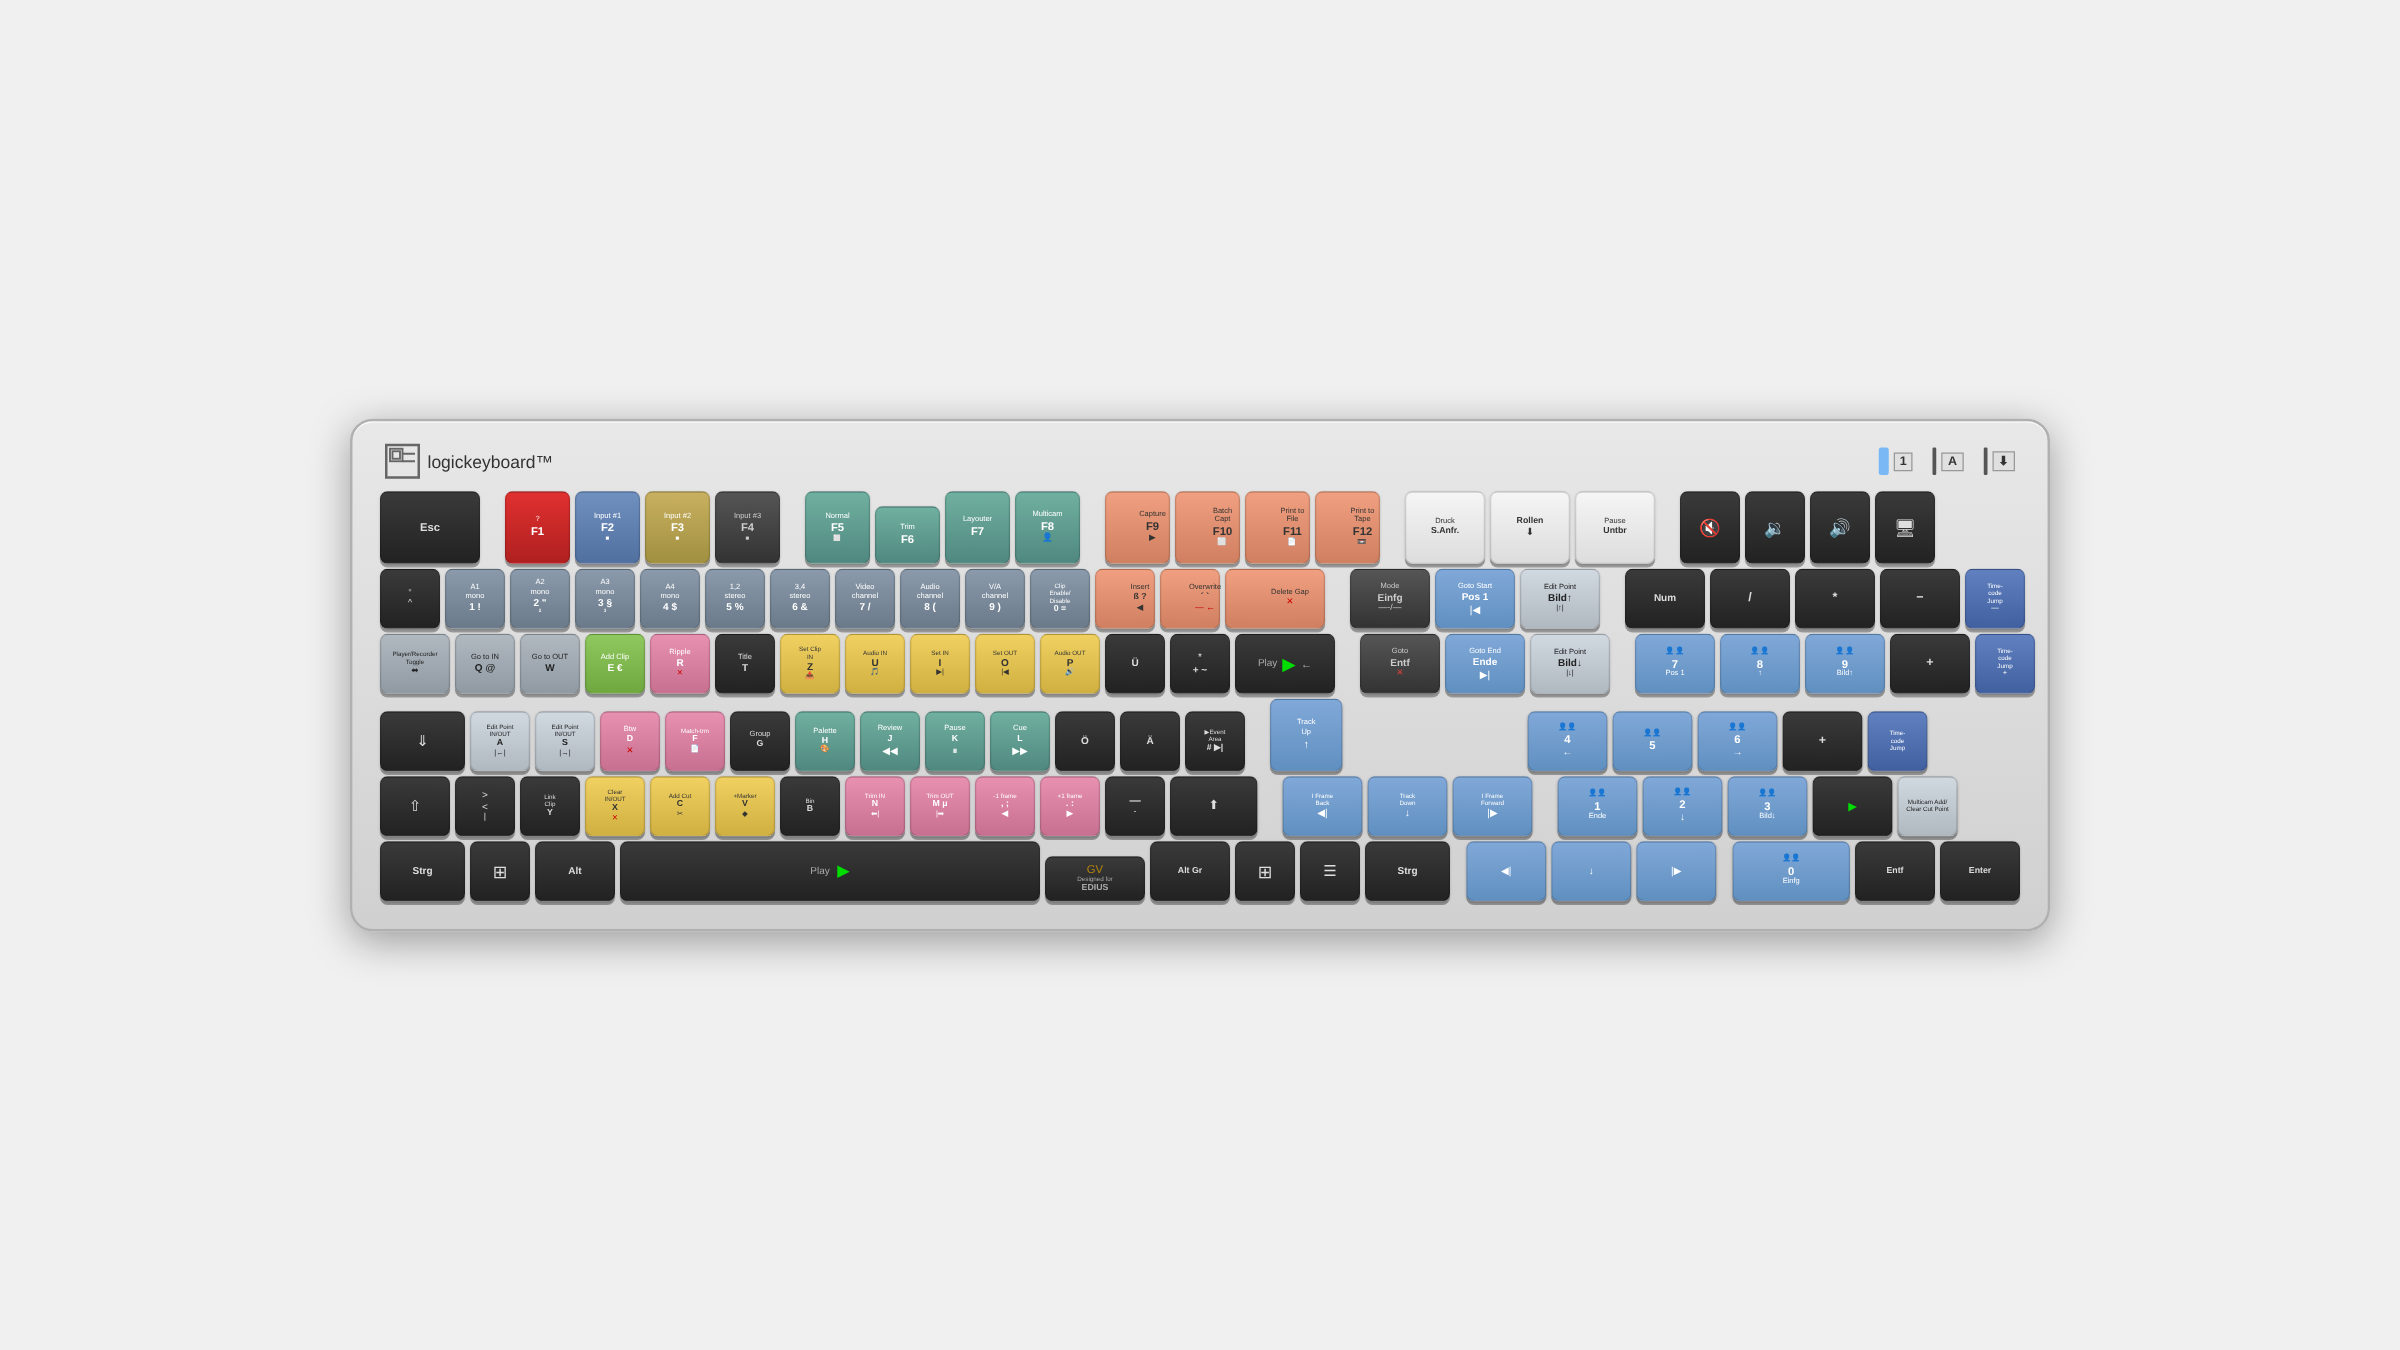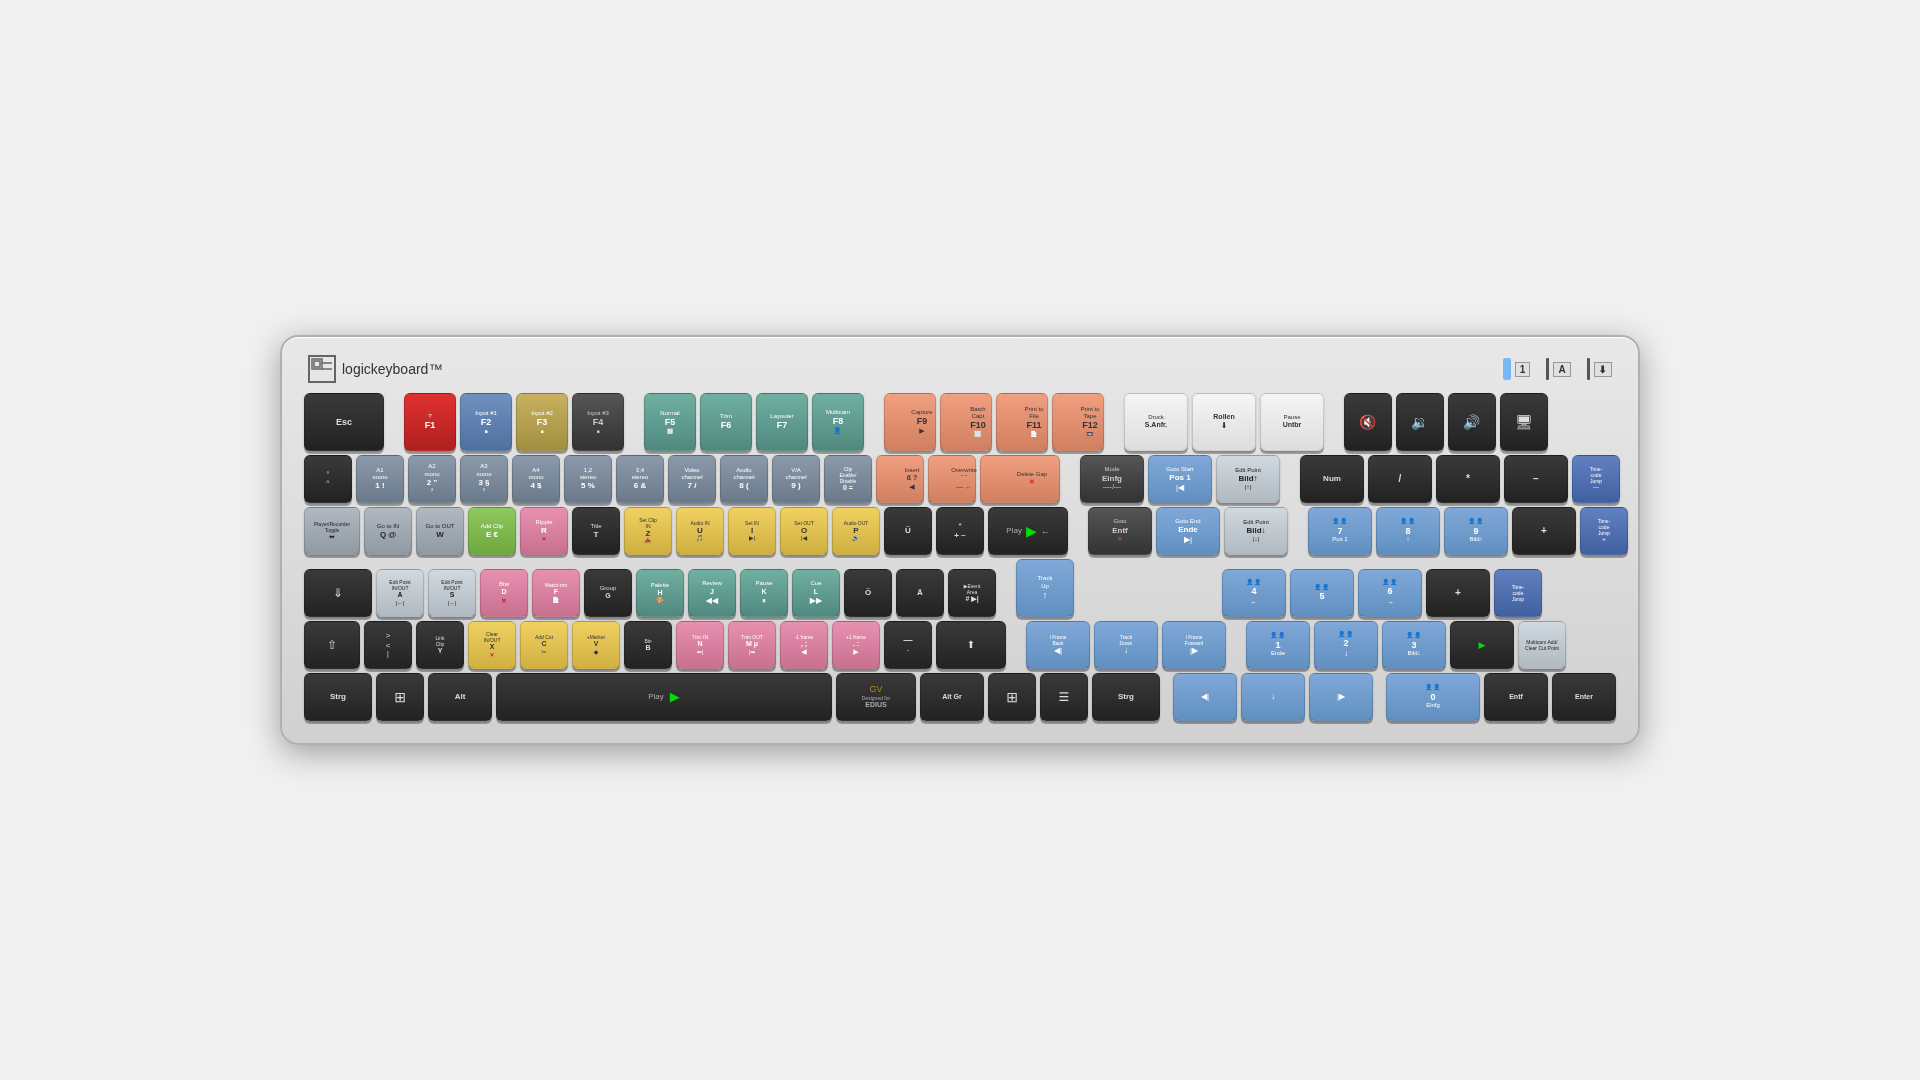--- a/index.html
+++ b/index.html
@@ -190,21 +190,21 @@
         <span class="key-main-label">F4</span>
         <div style="font-size:5px;">■</div>
       </div>
       <div class="gap"></div>
 
       <div class="key teal w1h" style="height:58px;">
         <div style="font-size:6px;">Normal</div>
         <span class="key-main-label">F5</span>
         <div style="font-size:5px;">⬜</div>
       </div>
-      <div class="key teal w1h" style="height:58px;">
+      <div class="key teal w1h" style="height:46px;">
         <div style="font-size:6px;">Trim</div>
         <span class="key-main-label">F6</span>
       </div>
       <div class="key teal w1h" style="height:58px;">
         <div style="font-size:6px;">Layouter</div>
         <span class="key-main-label">F7</span>
       </div>
       <div class="key teal w1h" style="height:58px;">
         <div style="font-size:6px;">Multicam</div>
         <span class="key-main-label">F8</span>
@@ -764,21 +764,21 @@
 
       <div class="key black w15" style="height:48px;">
         <div style="font-size:8px;font-weight:bold;">Alt</div>
       </div>
 
       <div class="key black" style="flex:1;height:48px;flex-direction:row;gap:6px;">
         <span style="font-size:8px;color:#aaa;">Play</span>
         <span style="font-size:13px;color:#00dd00;">▶</span>
       </div>
 
-      <div class="key black w2" style="height:48px;">
+      <div class="key black w2" style="height:36px;">
         <div style="font-size:9px;color:#b8860b;">GV</div>
         <div style="font-size:5px;color:#aaa;">Designed for</div>
         <div style="font-size:7px;color:#aaa;font-weight:bold;">EDIUS</div>
       </div>
 
       <div class="key black w15" style="height:48px;">
         <div style="font-size:7px;font-weight:bold;">Alt Gr</div>
       </div>
 
       <div class="key black w1" style="height:48px;">

